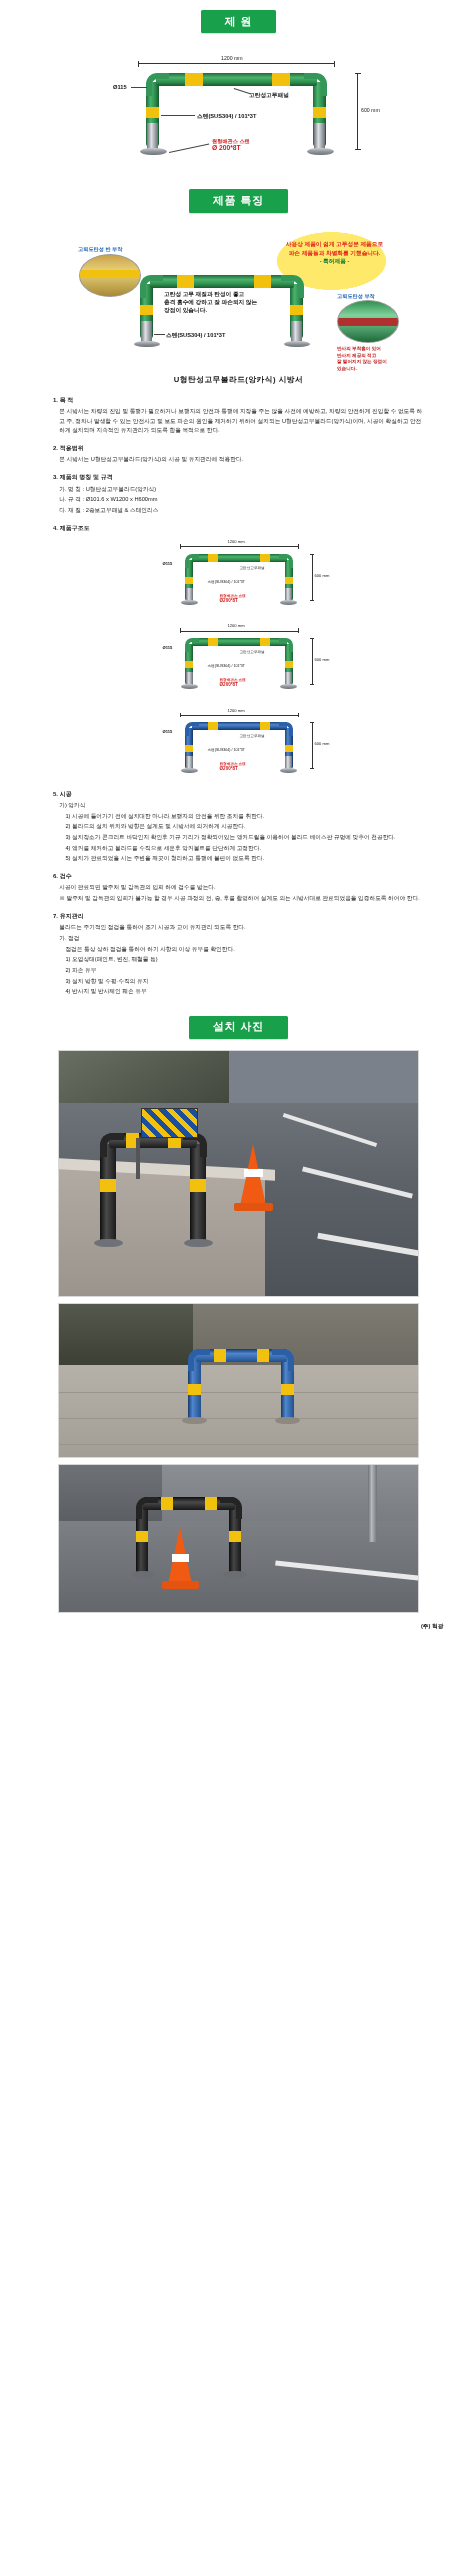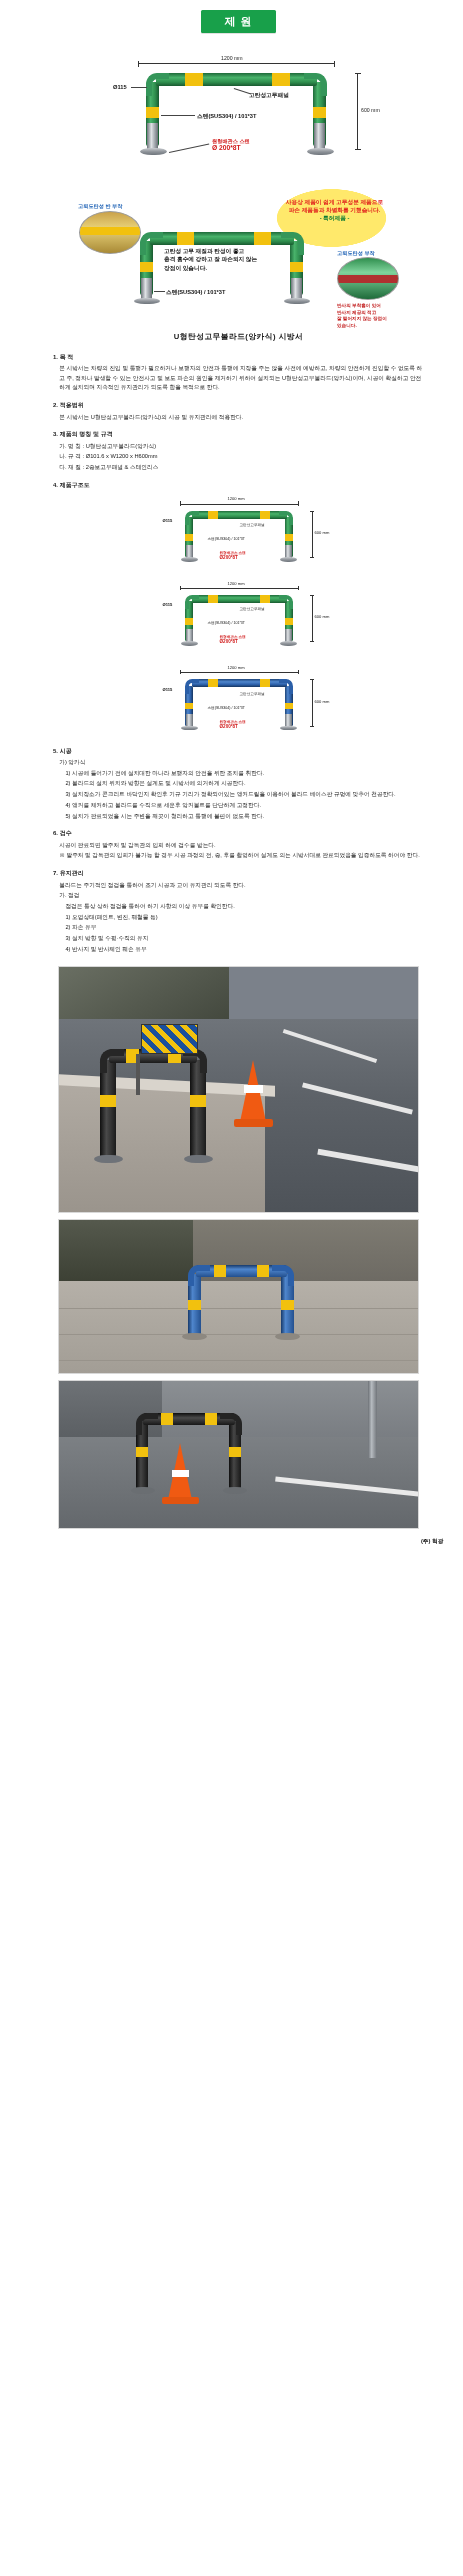--- a/index.html
+++ b/index.html
@@ -167,20 +167,23 @@
     <div class="leader" style="left:155px;top:42px;width:17.5px;transform:rotate(18deg);"></div>
 
     <div class="lbl" style="left:118px;top:67px;font-weight:bold;">스텐(SUS304) / 101*3T</div>
     <div class="leader" style="left:82px;top:69px;width:34px;"></div>
 
     <div class="lbl lbl-red" style="left:133px;top:92px;font-size:5.2px;">원형배관스 스텐</div>
     <div class="lbl lbl-red" style="left:133px;top:98px;font-size:6.7px;">Ø 200*8T</div>
     <div class="leader" style="left:90px;top:106px;width:41px;transform:rotate(-12deg);"></div>
   </div>
 
+  <div class="banner-wrap" style="padding-top:19.6px;">
+    <div class="banner">제품 특징</div>
+  </div>
 
   <div class="fig" style="width:381px;height:139px;margin-top:10.3px;">
 
     <div class="burst" style="left:206px;top:-3.1px;"></div>
     <div class="callout" style="left:222px;top:17.5px;width:129px;text-align:center;">
       <span class="red">사용상 제품이 쉽게 고무성분 제품으로</span><br>
       <span class="red">파손 제품들과 차별화를 기했습니다.</span><br>
       <span class="green">- 특허제품 -</span>
     </div>
 
@@ -357,20 +360,23 @@
     <h3>7. 유지관리</h3>
     <p class="ind1">볼라드는 주기적인 점검을 통하여 조기 시공과 교이 유지관리 되도록 한다.</p>
     <p class="ind1">가. 점검</p>
     <p class="ind2">점검은 통상 상하 점검을 통하여 하기 사항의 이상 유무를 확인한다.</p>
     <p class="ind2">1) 오염상태(페인트, 변진, 훼철물 등)</p>
     <p class="ind2">2) 파손 유무</p>
     <p class="ind2">3) 설치 방향 및 수평·수직의 유지</p>
     <p class="ind2">4) 반사지 및 반사체인 훼손 유무</p>
   </div>
 
+  <div class="banner-wrap" style="padding-top:17.5px;">
+    <div class="banner">설치 사진</div>
+  </div>
 
   <div class="photo" style="width:361px;height:247px;margin-top:11.3px;background:#8e9094;">
     <div class="sky" style="height:52px;background:linear-gradient(#b9c3cb,#9aa3ab);"></div>
     <div style="position:absolute;left:0;top:0;width:170px;height:77px;background:linear-gradient(150deg,#6a6f63,#3d4238);"></div>
     <div style="position:absolute;left:170px;top:0;width:191px;height:62px;background:#7b818a;"></div>
     <div class="road" style="top:52px;height:196px;background:linear-gradient(#6f747a,#5d6268 40%,#4d5258);"></div>
 
     <div style="position:absolute;left:222px;top:77px;width:98px;height:3.6px;background:#e6e6e6;transform:rotate(18deg);"></div>
     <div style="position:absolute;left:242px;top:129px;width:113px;height:4.6px;background:#e6e6e6;transform:rotate(14deg);"></div>
     <div style="position:absolute;left:258px;top:191px;width:108px;height:5.7px;background:#e6e6e6;transform:rotate(10deg);"></div>

